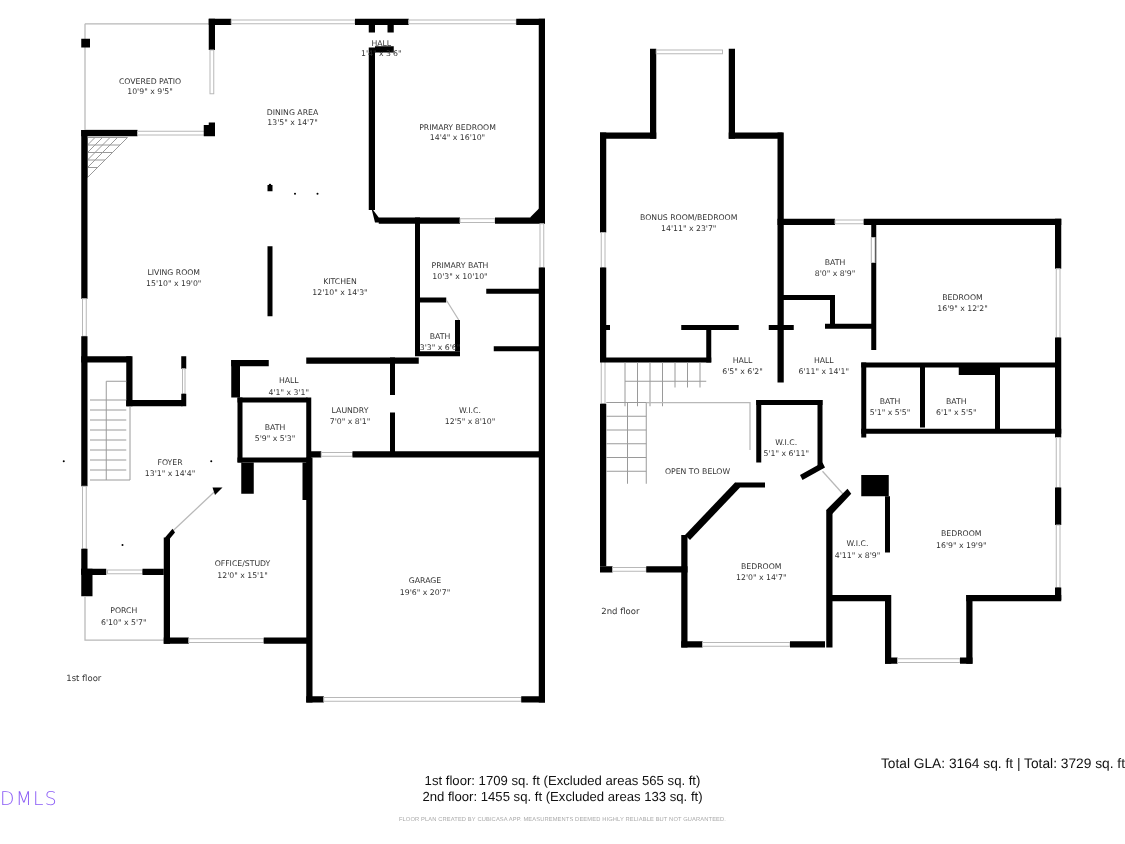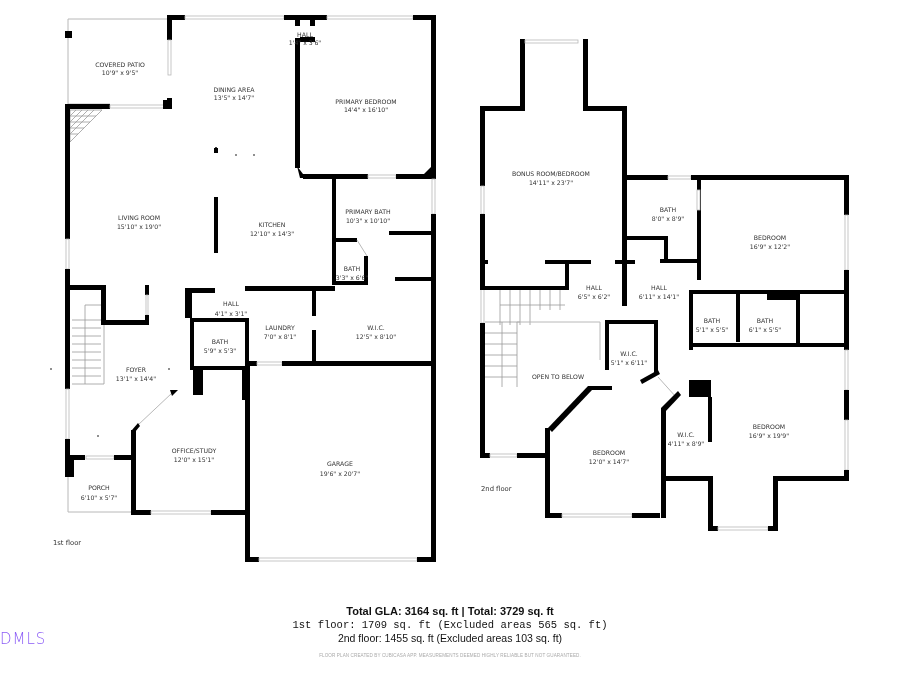--- a/index.html
+++ b/index.html
@@ -5,22 +5,22 @@
     html, body { margin: 0; padding: 0; background: #ffffff; }
     body { width: 900px; height: 675px; position: relative; overflow: hidden; font-family: "DejaVu Sans", sans-serif; }
     #plan { position: absolute; left: 0; top: 0; width: 900px; height: 675px; }
     .wall { fill: #000; }
     .thin { stroke: #b8b8b8; stroke-width: 1; fill: none; }
     .win  { fill: #fff; stroke: #b8b8b8; stroke-width: 0.8; }
     .stair { stroke: #9a9a9a; stroke-width: 0.8; fill: none; }
     .room-label { font-family: "DejaVu Sans", sans-serif; font-size: 6.2px; fill: #333; text-anchor: middle; }
     .floor-label { font-family: "DejaVu Sans", sans-serif; font-size: 6.8px; fill: #333; }
     .summary { position: absolute; left: 0; width: 900px; text-align: center; font-family: "Liberation Sans", sans-serif; color: #111; }
-    .sum-total { top: 605px; font-size: 11px; font-weight: bold; }
-    .sum-f1 { top: 619px; font-size: 10.5px; font-family: Liberation Mono, monospace; }
+    .sum-total { top: 605px; font-size: 11px; font-weight: normal; text-align: right; }
+    .sum-f1 { top: 619px; font-size: 10.5px; }
     .sum-f2 { top: 632px; font-size: 10.5px; }
     .disclaimer { top: 653px; font-size: 4.6px; color: #aaa; letter-spacing: 0.1px; }
     .mls { position: absolute; left: 0; top: 630px; font-family: "DejaVu Sans", sans-serif; font-size: 15px; color: #8b5cf6; font-weight: 200; letter-spacing: 1px; }
   </style>
 </head>
 <body>
 
 <svg id="plan" viewBox="0 0 900 675" xmlns="http://www.w3.org/2000/svg">
 
   <g>
@@ -266,15 +266,15 @@
     <text class="room-label" x="686" y="446"><tspan>4'11" x 8'9"</tspan></text>
     <text class="room-label" x="769" y="429"><tspan>BEDROOM</tspan></text>
     <text class="room-label" x="769" y="438"><tspan>16'9" x 19'9"</tspan></text>
 
     <text class="floor-label" x="481" y="491"><tspan>2nd floor</tspan></text>
   </g>
 </svg>
 
 <div class="summary sum-total">Total GLA: 3164 sq. ft | Total: 3729 sq. ft</div>
 <div class="summary sum-f1">1st floor: 1709 sq. ft (Excluded areas 565 sq. ft)</div>
-<div class="summary sum-f2">2nd floor: 1455 sq. ft (Excluded areas 103 sq. ft)</div>
+<div class="summary sum-f2">2nd floor: 1455 sq. ft (Excluded areas 133 sq. ft)</div>
 <div class="summary disclaimer">FLOOR PLAN CREATED BY CUBICASA APP. MEASUREMENTS DEEMED HIGHLY RELIABLE BUT NOT GUARANTEED.</div>
 <div class="mls">DMLS</div>
 
 </body></html>

